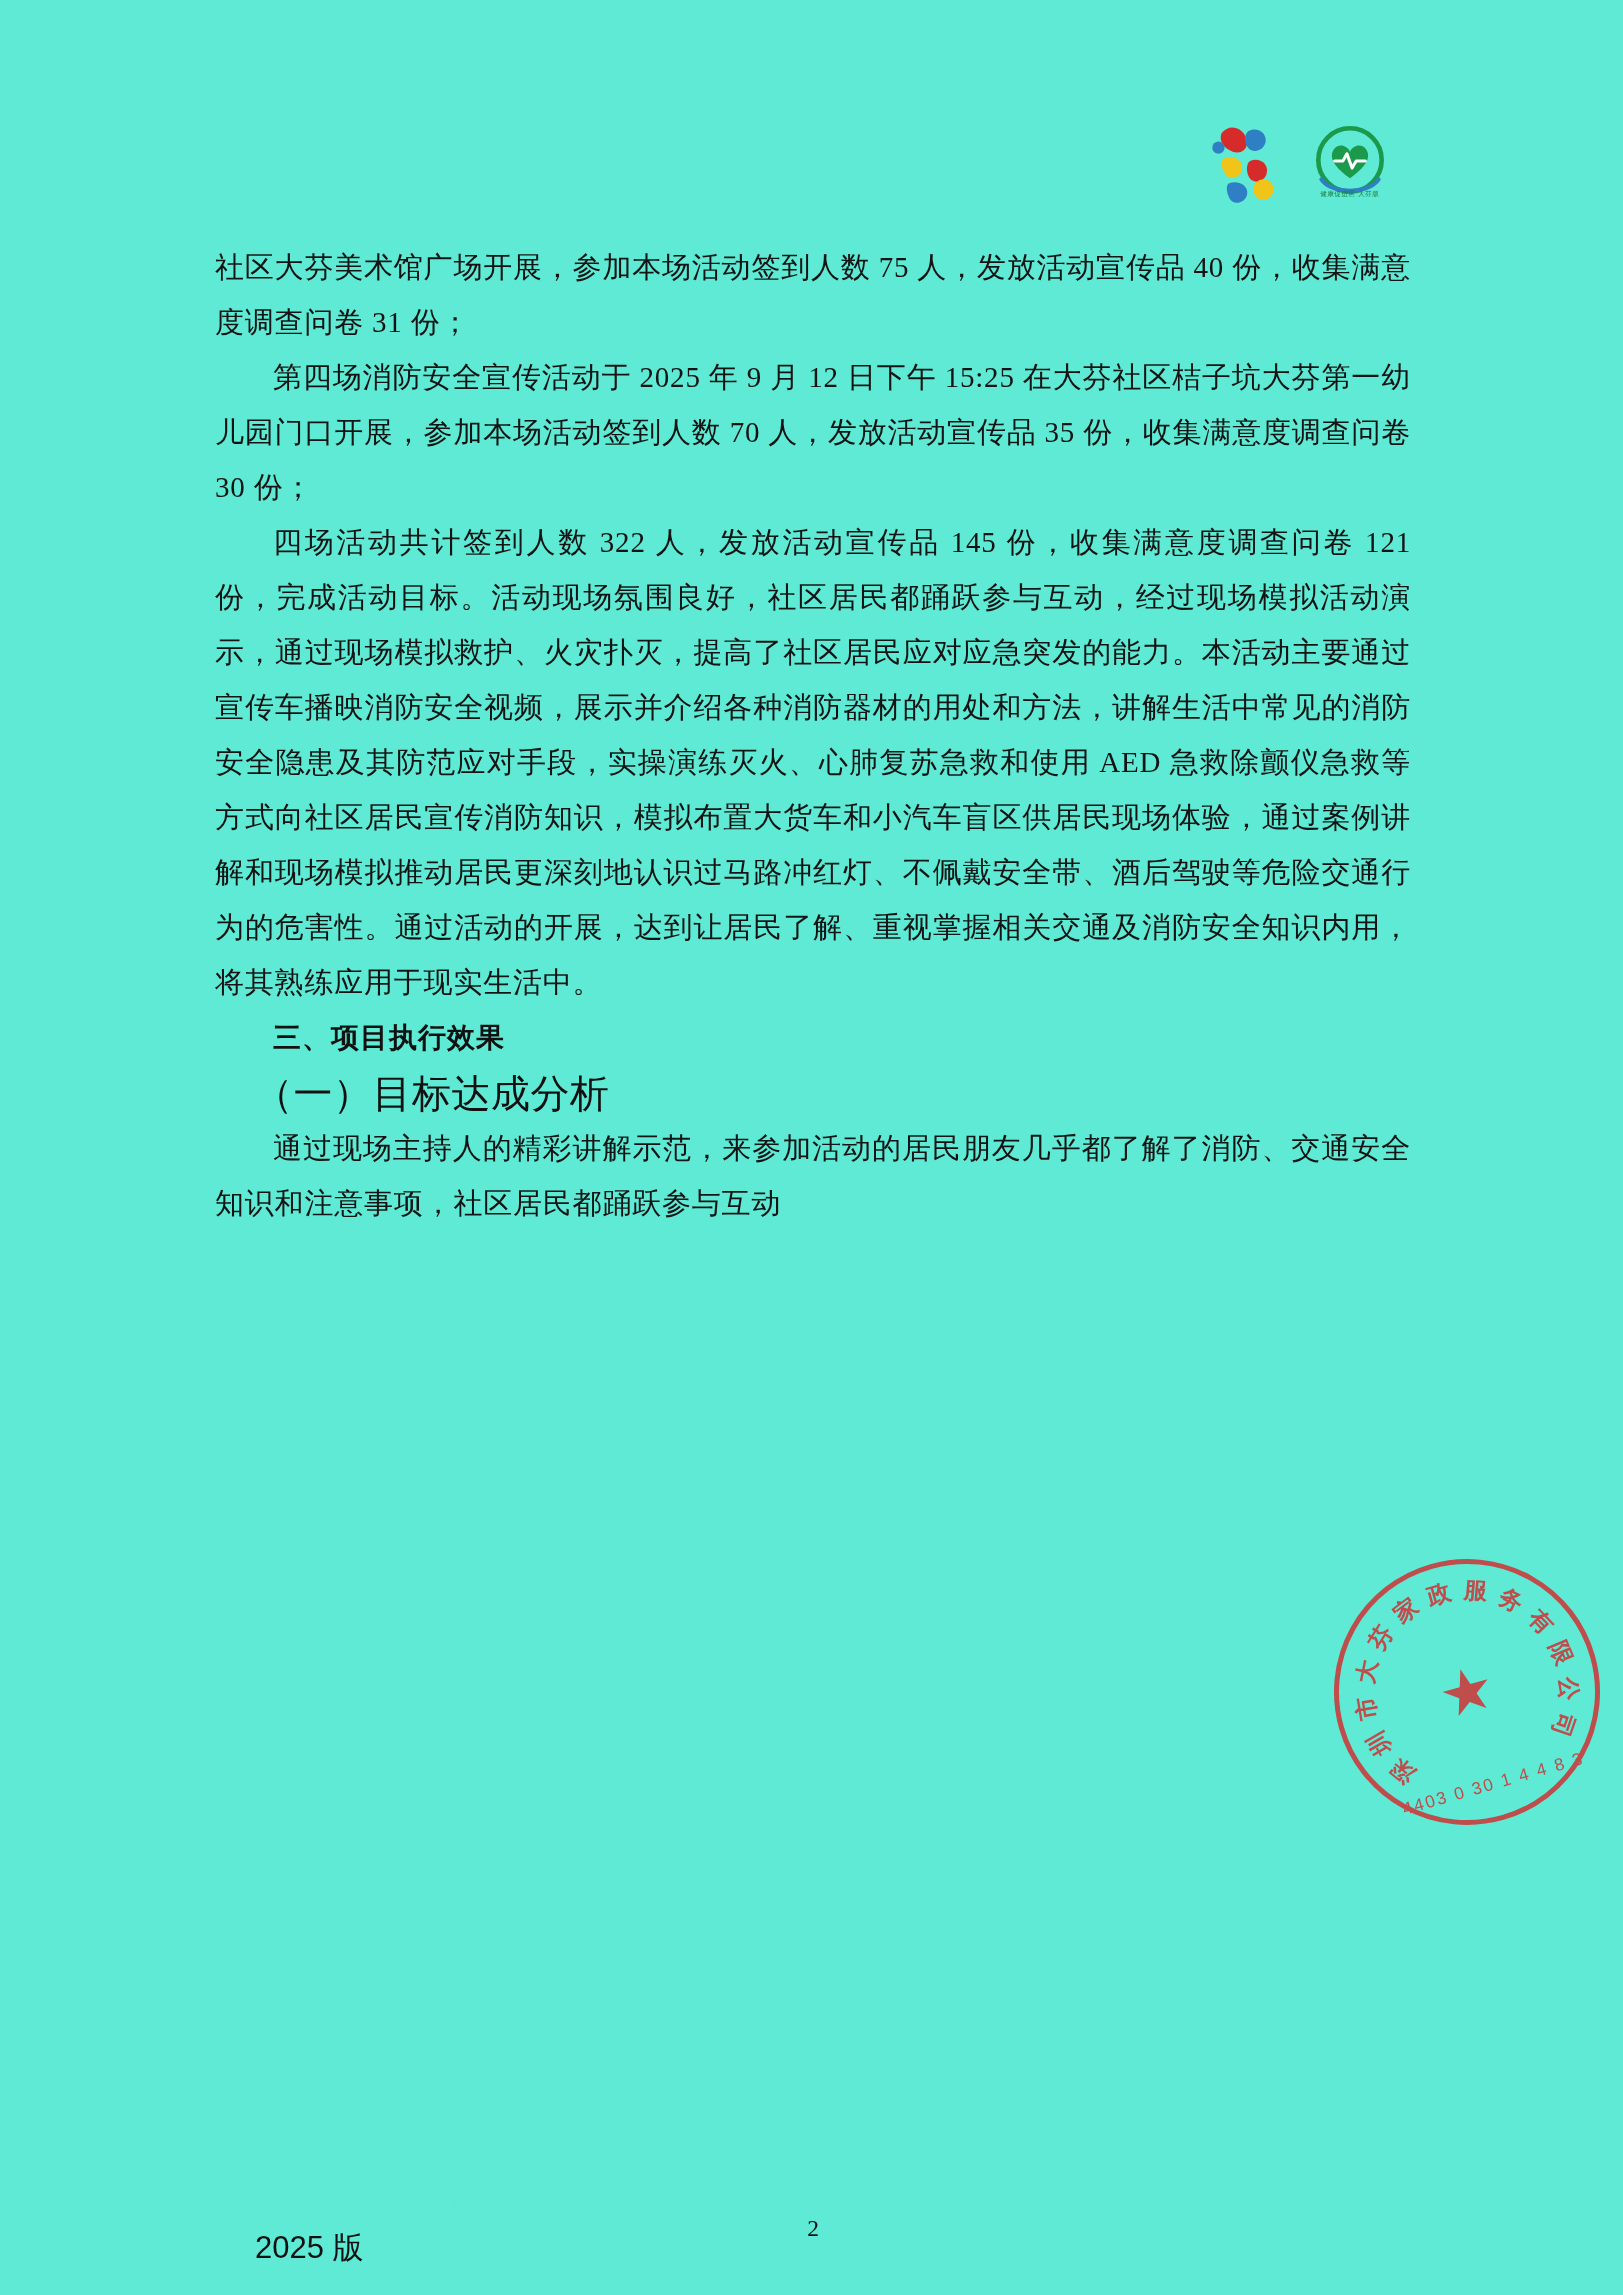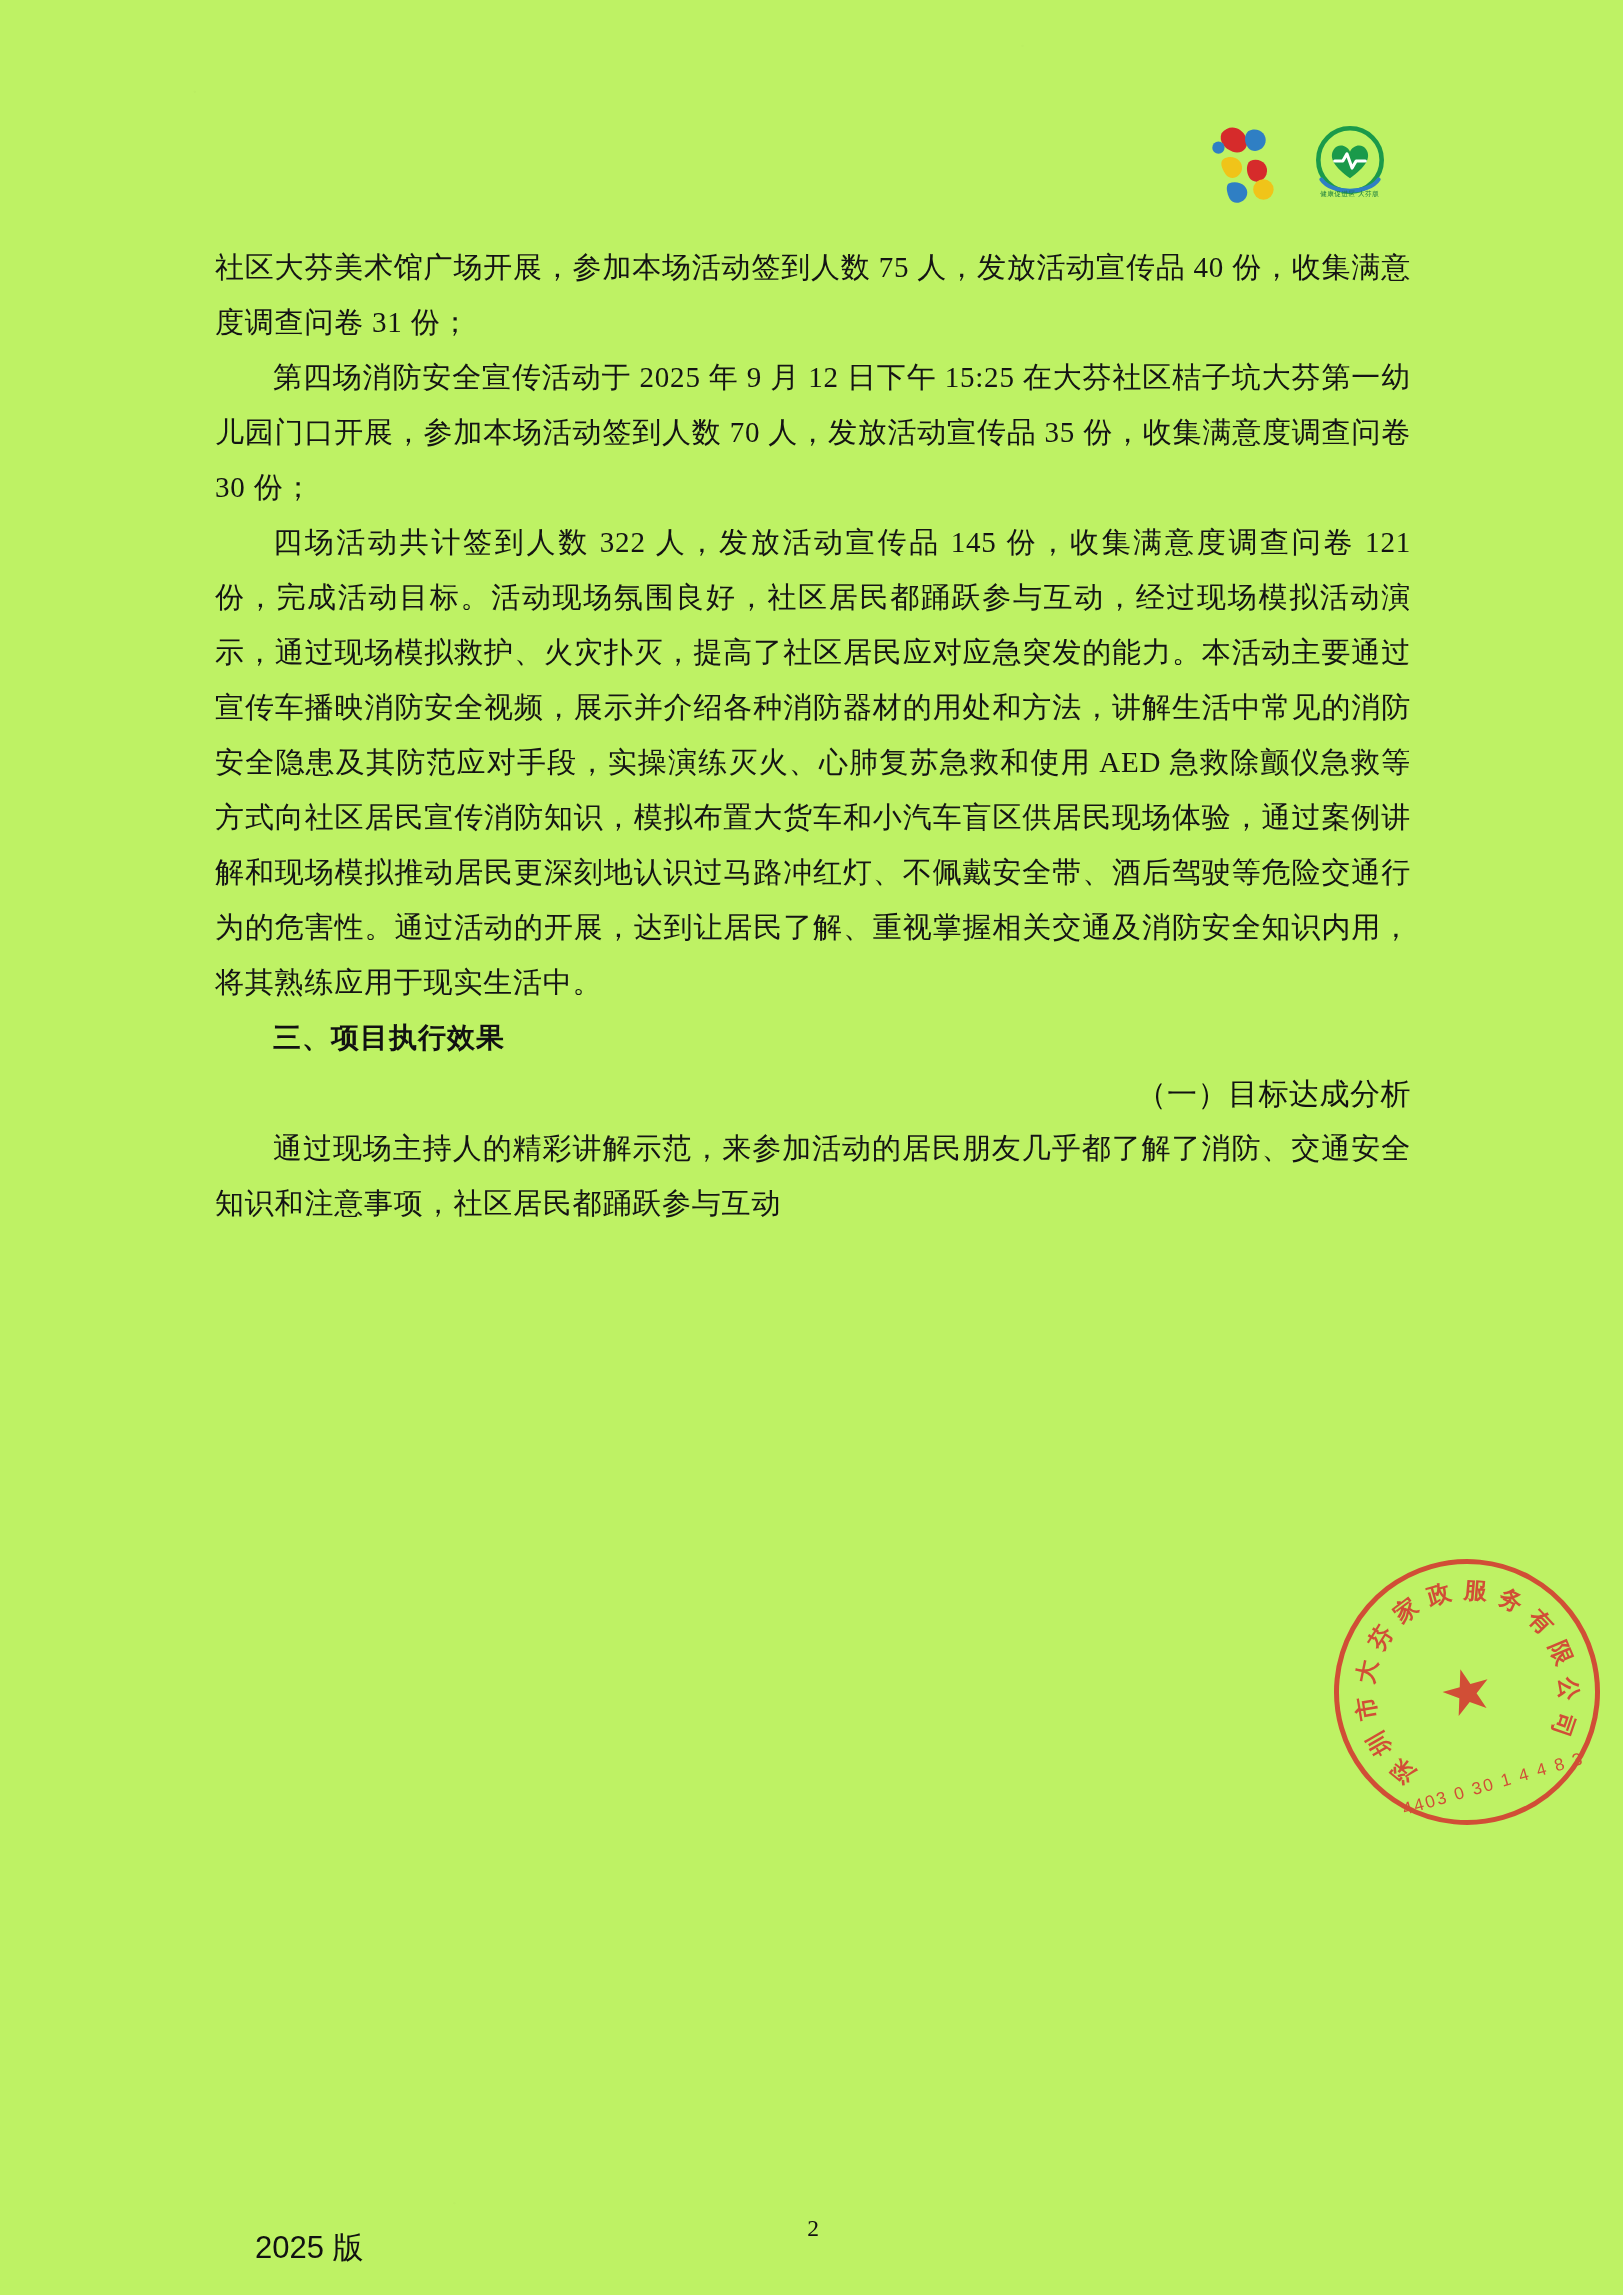--- a/index.html
+++ b/index.html
@@ -7,21 +7,21 @@
     padding: 0;
     background: #ffffff;
   }
   body {
     font-family: "Liberation Serif", "DejaVu Serif", serif;
   }
   .page {
     position: relative;
     width: 1623px;
     height: 2295px;
-    background: #bef264;
+    background: #5eead4;
     overflow: hidden;
   }
   
   .paper-noise {
     position: absolute;
     inset: 0;
     background:
       radial-gradient(circle at 12% 4%, rgba(0,0,0,0.015) 0 1px, transparent 1.5px),
       radial-gradient(circle at 63% 2%, rgba(0,0,0,0.012) 0 1px, transparent 1.5px),
       radial-gradient(circle at 28% 96%, rgba(0,0,0,0.012) 0 1px, transparent 1.5px);
@@ -80,28 +80,27 @@
     font-size: 28px;
     line-height: 56px;
     color: #111;
     font-family: "Liberation Sans", "DejaVu Sans", sans-serif;
     font-weight: bold;
     letter-spacing: 1px;
     margin: 0;
     text-indent: 58px;
   }
   .subheading {
-    font-size: 30px;
+    font-size: 39px;
     line-height: 55px;
     color: #111;
     font-family: "Liberation Sans", "DejaVu Sans", sans-serif;
     letter-spacing: 0.5px;
     margin: 0;
     text-indent: 39px;
-    text-align: right;
   }
   .text-top { position: absolute; left: 0; top: 240px; width: 1196px; }
   
   .footer {
     position: absolute;
     left: 0;
     bottom: 49px;
     width: 1196px;
     height: 31px;
   }

